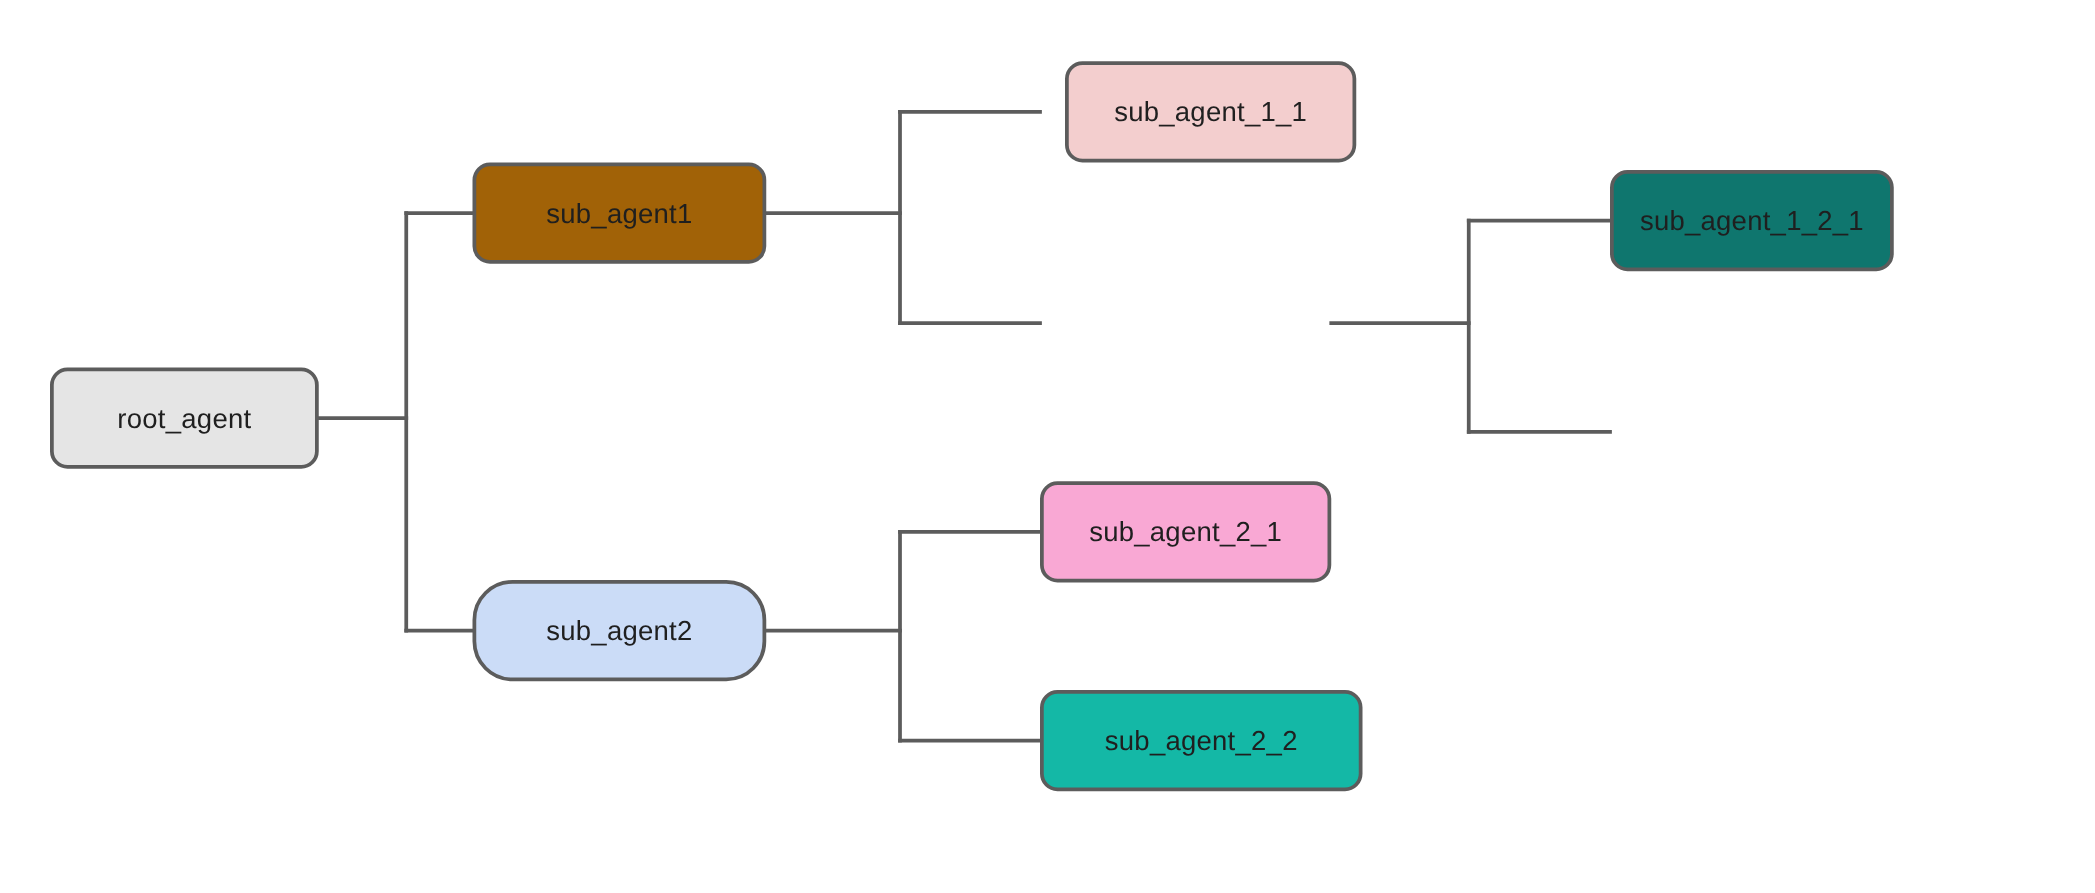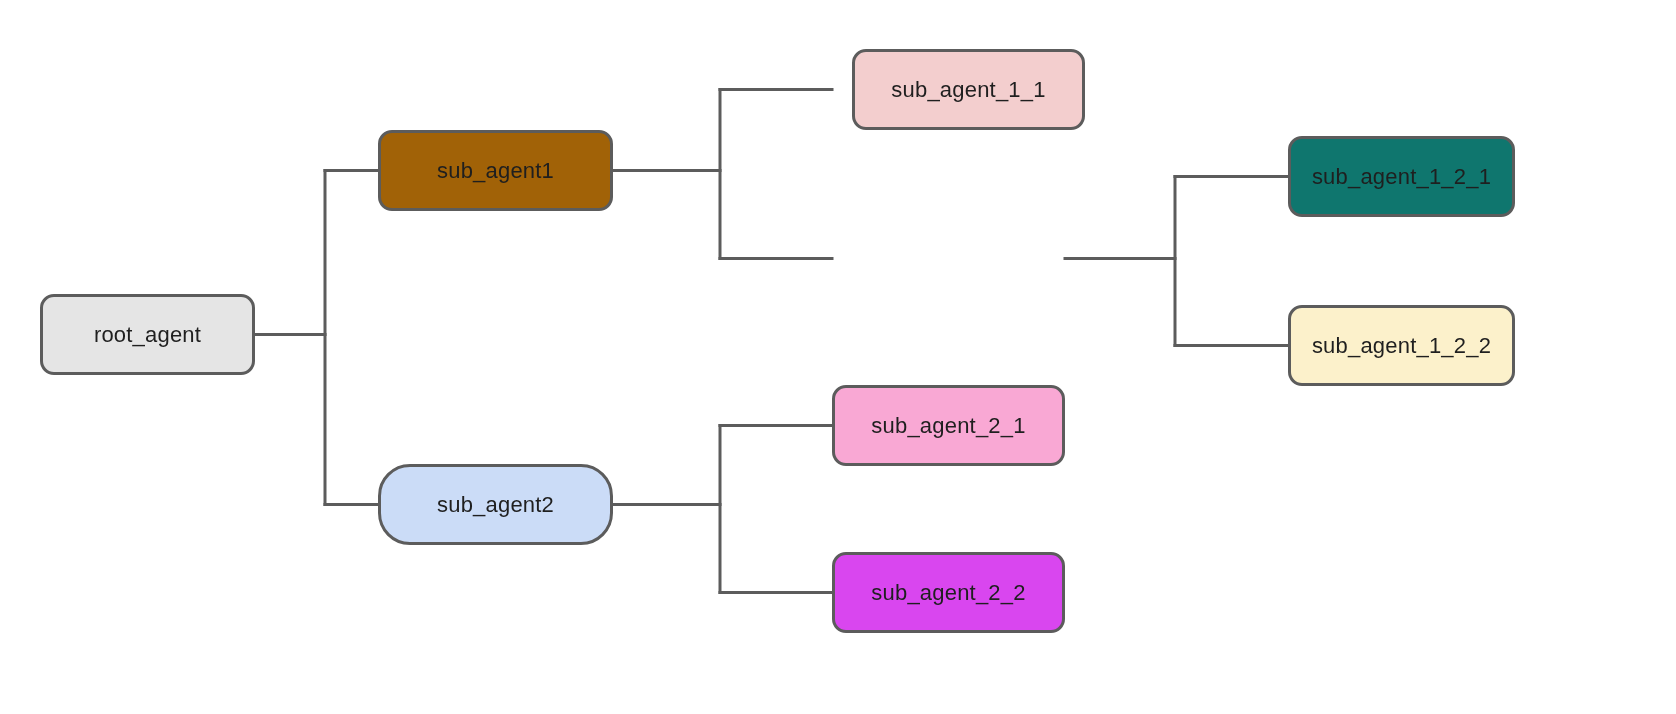--- a/index.html
+++ b/index.html
@@ -67,22 +67,19 @@
     </div>
     <div class="node" style="left: 378px; top: 464px; width: 235px; height: 81px; background: rgb(203, 220, 247); border-color: rgb(92, 92, 92); color: rgb(31, 31, 31); border-radius: 32px;">
       <span>sub_agent2</span>
     </div>
     <div class="node" style="left: 832px; top: 49px; width: 233px; height: 81px; background: rgb(243, 206, 206); border-color: rgb(92, 92, 92); color: rgb(31, 31, 31); margin-left: 20px;">
       <span>sub_agent_1_1</span>
     </div>
     <div class="node" style="left: 832px; top: 385px; width: 233px; height: 81px; background: #f9a8d4; border-color: rgb(92, 92, 92); color: rgb(31, 31, 31);">
       <span>sub_agent_2_1</span>
     </div>
-    <div class="node" style="left: 832px; top: 552px; width: 233px; height: 81px; background: #d946ef; border-color: rgb(92, 92, 92); color: rgb(31, 31, 31);">
+    <div class="node" style="left: 832px; top: 552px; width: 258px; height: 81px; background: #14b8a6; border-color: rgb(92, 92, 92); color: rgb(31, 31, 31);">
       <span>sub_agent_2_2</span>
     </div>
     <div class="node" style="left: 1288px; top: 136px; width: 227px; height: 81px; background: #0f766e; border-color: rgb(92, 92, 92); color: rgb(31, 31, 31);">
       <span>sub_agent_1_2_1</span>
     </div>
-    <div class="node" style="left: 1288px; top: 305px; width: 227px; height: 81px; background: rgb(252, 241, 203); border-color: rgb(92, 92, 92); color: rgb(31, 31, 31);">
-      <span>sub_agent_1_2_2</span>
-    </div>
   </div>
 
 </body></html>

